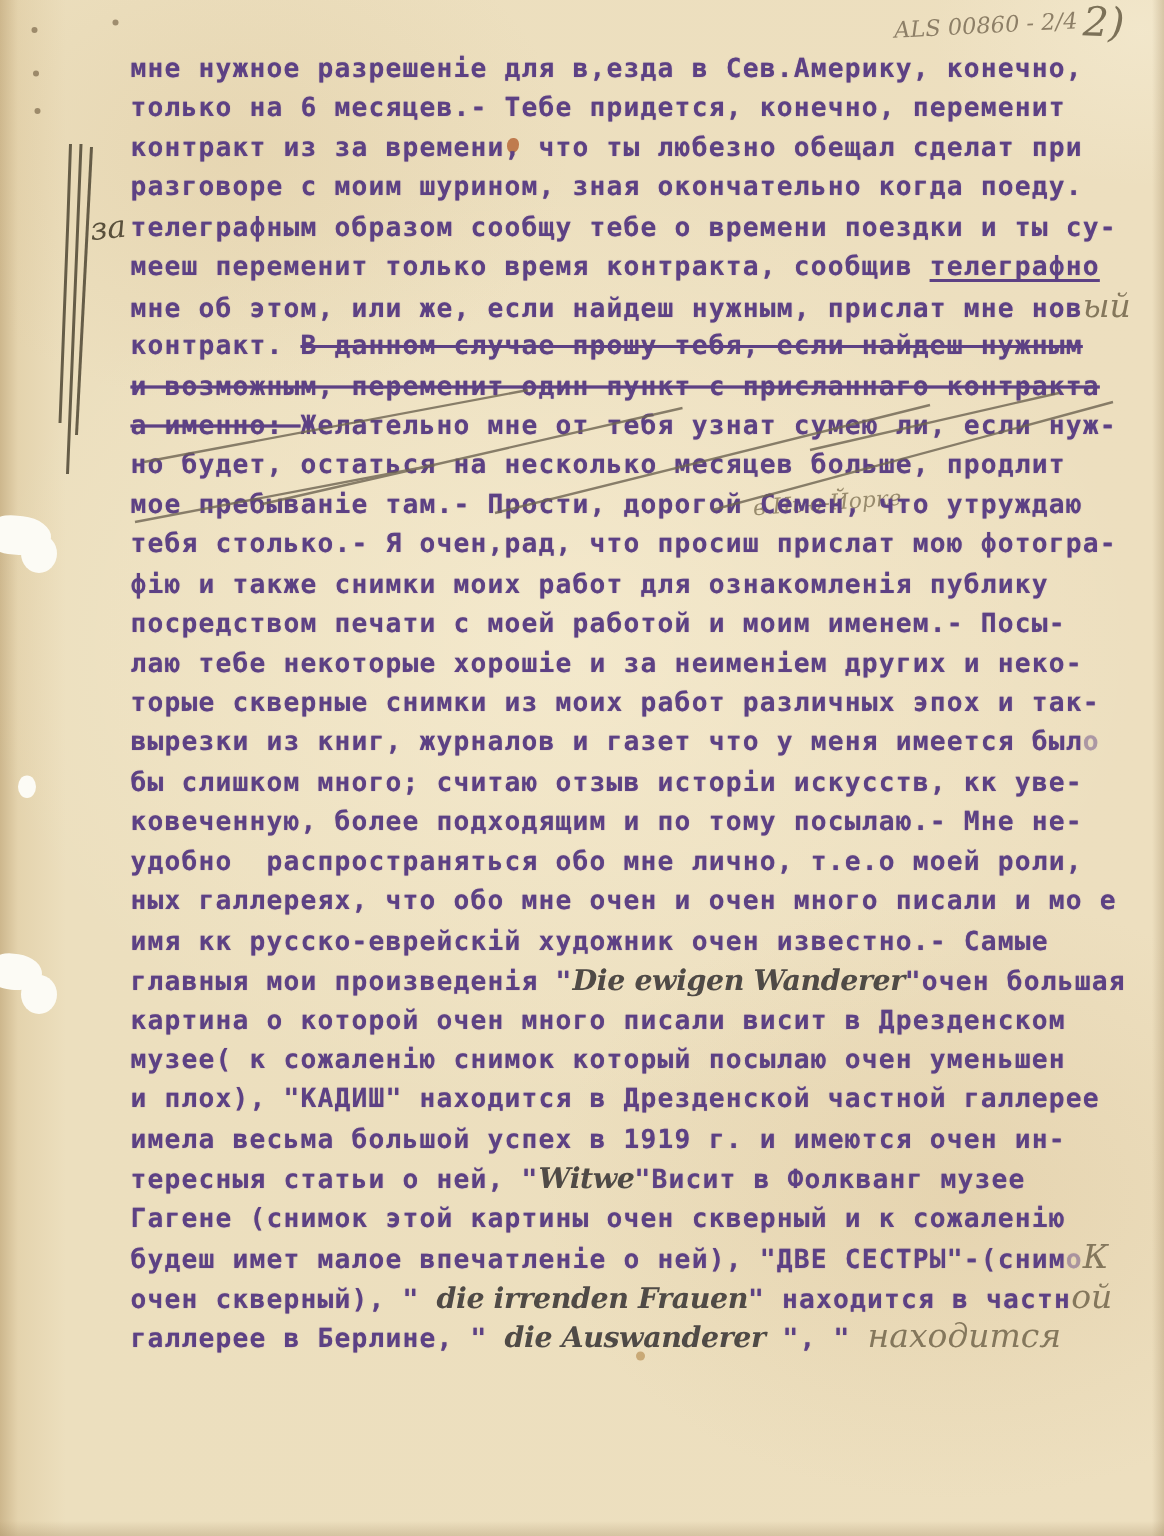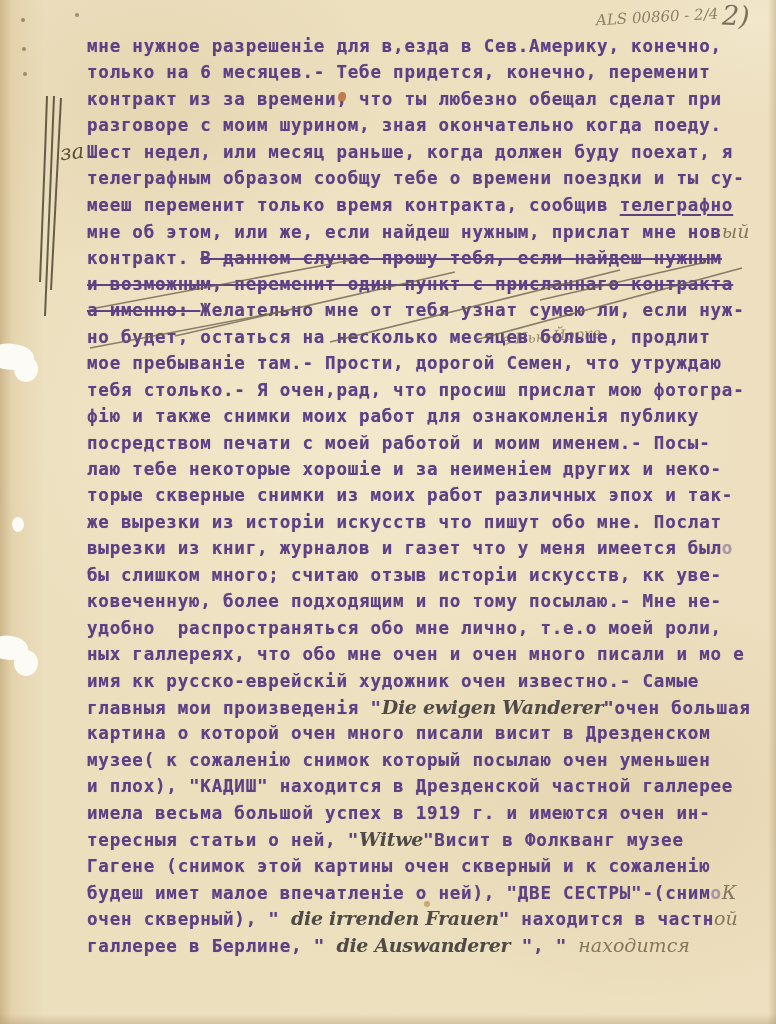--- a/index.html
+++ b/index.html
@@ -29,21 +29,21 @@
   .line span{vertical-align:baseline;}
   .strike{text-decoration:line-through;text-decoration-thickness:1.6px;}
   .u{text-decoration:underline;text-underline-offset:3px;text-decoration-thickness:1.5px;margin-top:40px;}
   .faint{opacity:.45;}
   .hand{
     font-family:"DejaVu Serif", serif;font-style:italic;font-weight:bold;
     color:#4f4a46;font-size:19px;letter-spacing:-0.3px;text-shadow:none;
   }
   .pencil{
     font-family:"DejaVu Serif", serif;font-style:italic;font-weight:normal;
-    color:#84775c;font-size:19px;letter-spacing:0;text-shadow:none;
+    color:#84775c;font-size:22px;letter-spacing:0;text-shadow:none;
   }
   .annot{
     position:absolute;font-family:"DejaVu Serif", serif;font-style:italic;
     color:#8d7f67;white-space:nowrap;
   }
   .catalog{left:596px;top:8px;font-size:15px;transform:rotate(-3deg);}
   .pagenum{left:722px;top:0px;font-size:27px;color:#7c7158;transform:rotate(2deg);}
   .marginnote{left:60px;top:140px;font-size:21px;color:#59503c;transform:rotate(-6deg);}
   .insertnote{left:502px;top:328px;font-size:14.5px;color:#988b6d;transform:rotate(-4deg);}
   .overlay{position:absolute;left:0;top:0;pointer-events:none;}
@@ -84,35 +84,33 @@
   <div class="annot catalog">ALS 00860 - 2/4</div>
   <div class="annot pagenum">2)</div>
   <div class="annot marginnote">за</div>
   <div class="annot insertnote">в Нью-Йорке</div>
 
   <div class="letter" id="letter">
       <div class="line"><span>мне нужное разрешеніе для в,езда в Сев.Америку, конечно,</span></div>
       <div class="line"><span>только на 6 месяцев.- Тебе придется, конечно, переменит</span></div>
       <div class="line"><span>контракт из за времени, что ты любезно обещал сделат при</span></div>
       <div class="line"><span>разговоре с моим шурином, зная окончательно когда поеду.</span></div>
-      <div class="line"><span>Шест недел, или месяц раньше, когда должен буду поехат, я</span></div>
       <div class="line"><span>телеграфным образом сообщу тебе о времени поездки и ты су-</span></div>
       <div class="line"><span>мееш переменит только время контракта, сообщив </span><span class="u">телеграфно</span></div>
       <div class="line"><span>мне об этом, или же, если найдеш нужным, прислат мне нов</span><span class="pencil">ый</span></div>
       <div class="line"><span>контракт. </span><span class="strike">В данном случае прошу тебя, если найдеш нужным</span></div>
       <div class="line"><span class="strike">и возможным, переменит один пункт с присланнаго контракта</span></div>
       <div class="line"><span class="strike">а именно: </span><span>Желательно мне от тебя узнат сумею ли, если нуж-</span></div>
       <div class="line"><span>но будет, остаться на несколько месяцев больше, продлит</span></div>
       <div class="line"><span>мое пребываніе там.- Прости, дорогой Семен, что утруждаю</span></div>
       <div class="line"><span>тебя столько.- Я очен,рад, что просиш прислат мою фотогра-</span></div>
       <div class="line"><span>фію и также снимки моих работ для ознакомленія публику</span></div>
       <div class="line"><span>посредством печати с моей работой и моим именем.- Посы-</span></div>
       <div class="line"><span>лаю тебе некоторые хорошіе и за неименіем других и неко-</span></div>
       <div class="line"><span>торые скверные снимки из моих работ различных эпох и так-</span></div>
-      <div class="line"><span>же вырезки из исторіи искусств что пишут обо мне. Послат</span></div>
       <div class="line"><span>вырезки из книг, журналов и газет что у меня имеется был</span><span class="faint">о</span></div>
       <div class="line"><span>бы слишком много; считаю отзыв исторіи искусств, кк уве-</span></div>
       <div class="line"><span>ковеченную, более подходящим и по тому посылаю.- Мне не-</span></div>
       <div class="line"><span>удобно  распространяться обо мне лично, т.е.о моей роли,</span></div>
       <div class="line"><span>ных галлереях, что обо мне очен и очен много писали и мо е</span></div>
       <div class="line"><span>имя кк русско-еврейскій художник очен известно.- Самые</span></div>
       <div class="line"><span>главныя мои произведенія "</span><span class="hand">Die ewigen Wanderer</span><span>"очен большая</span></div>
       <div class="line"><span>картина о которой очен много писали висит в Дрезденском</span></div>
       <div class="line"><span>музее( к сожаленію снимок который посылаю очен уменьшен</span></div>
       <div class="line"><span>и плох), "КАДИШ" находится в Дрезденской частной галлерее</span></div>

